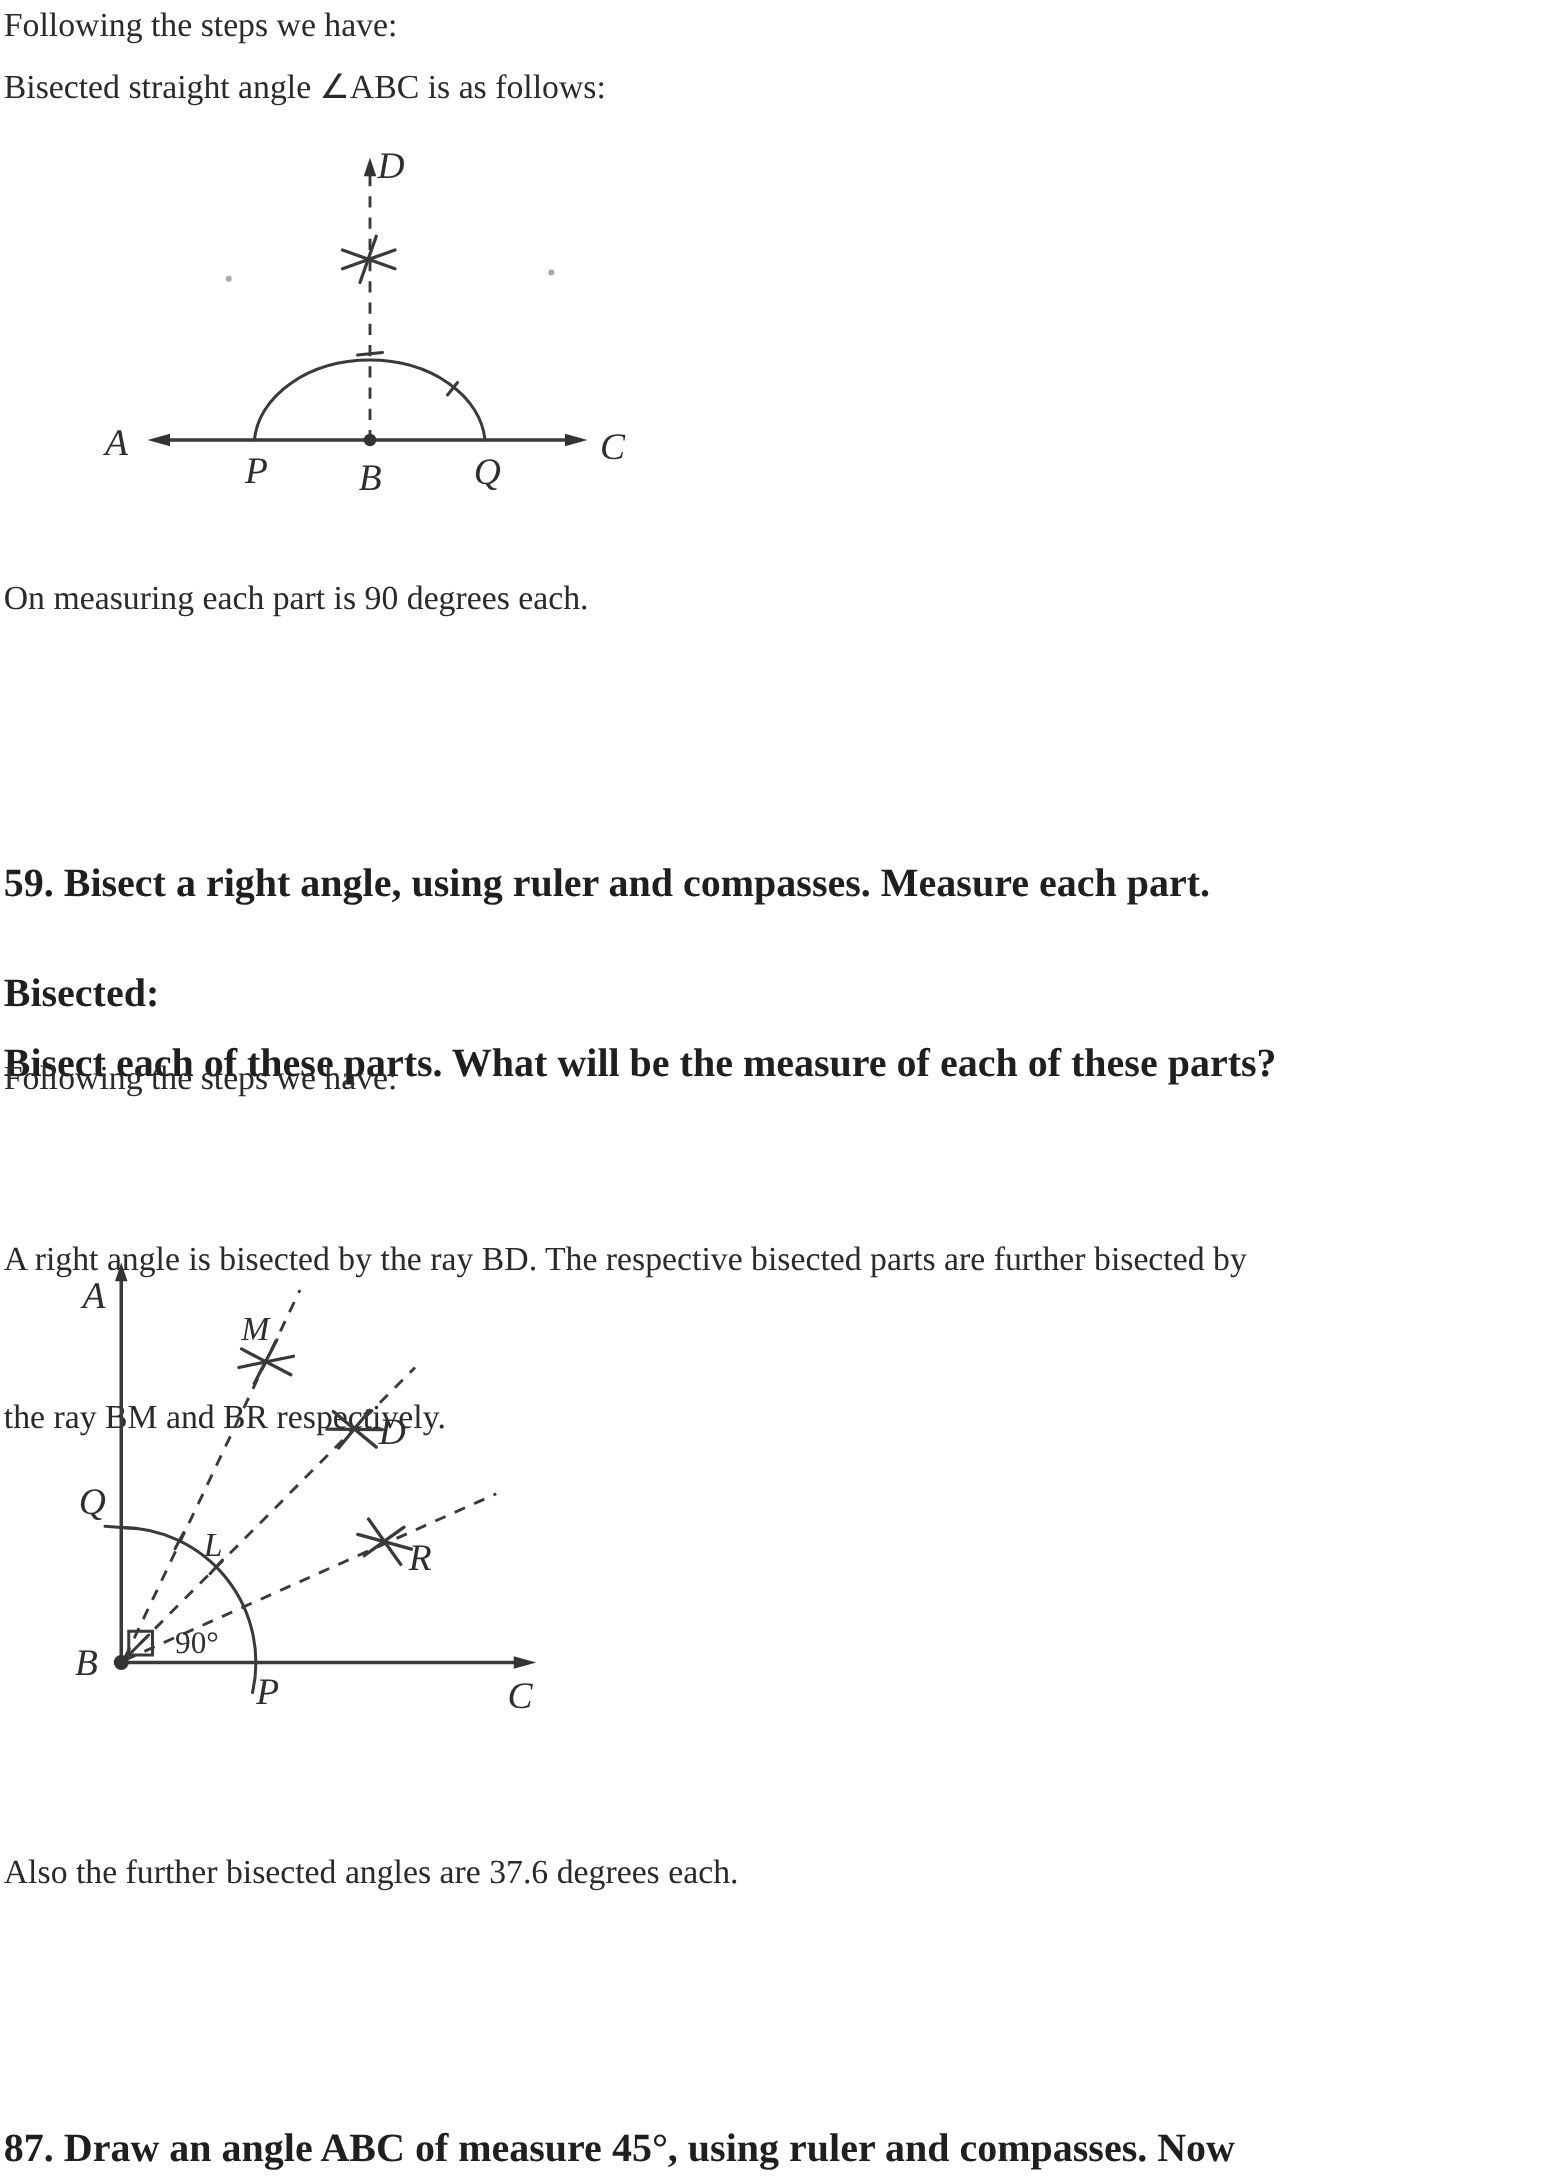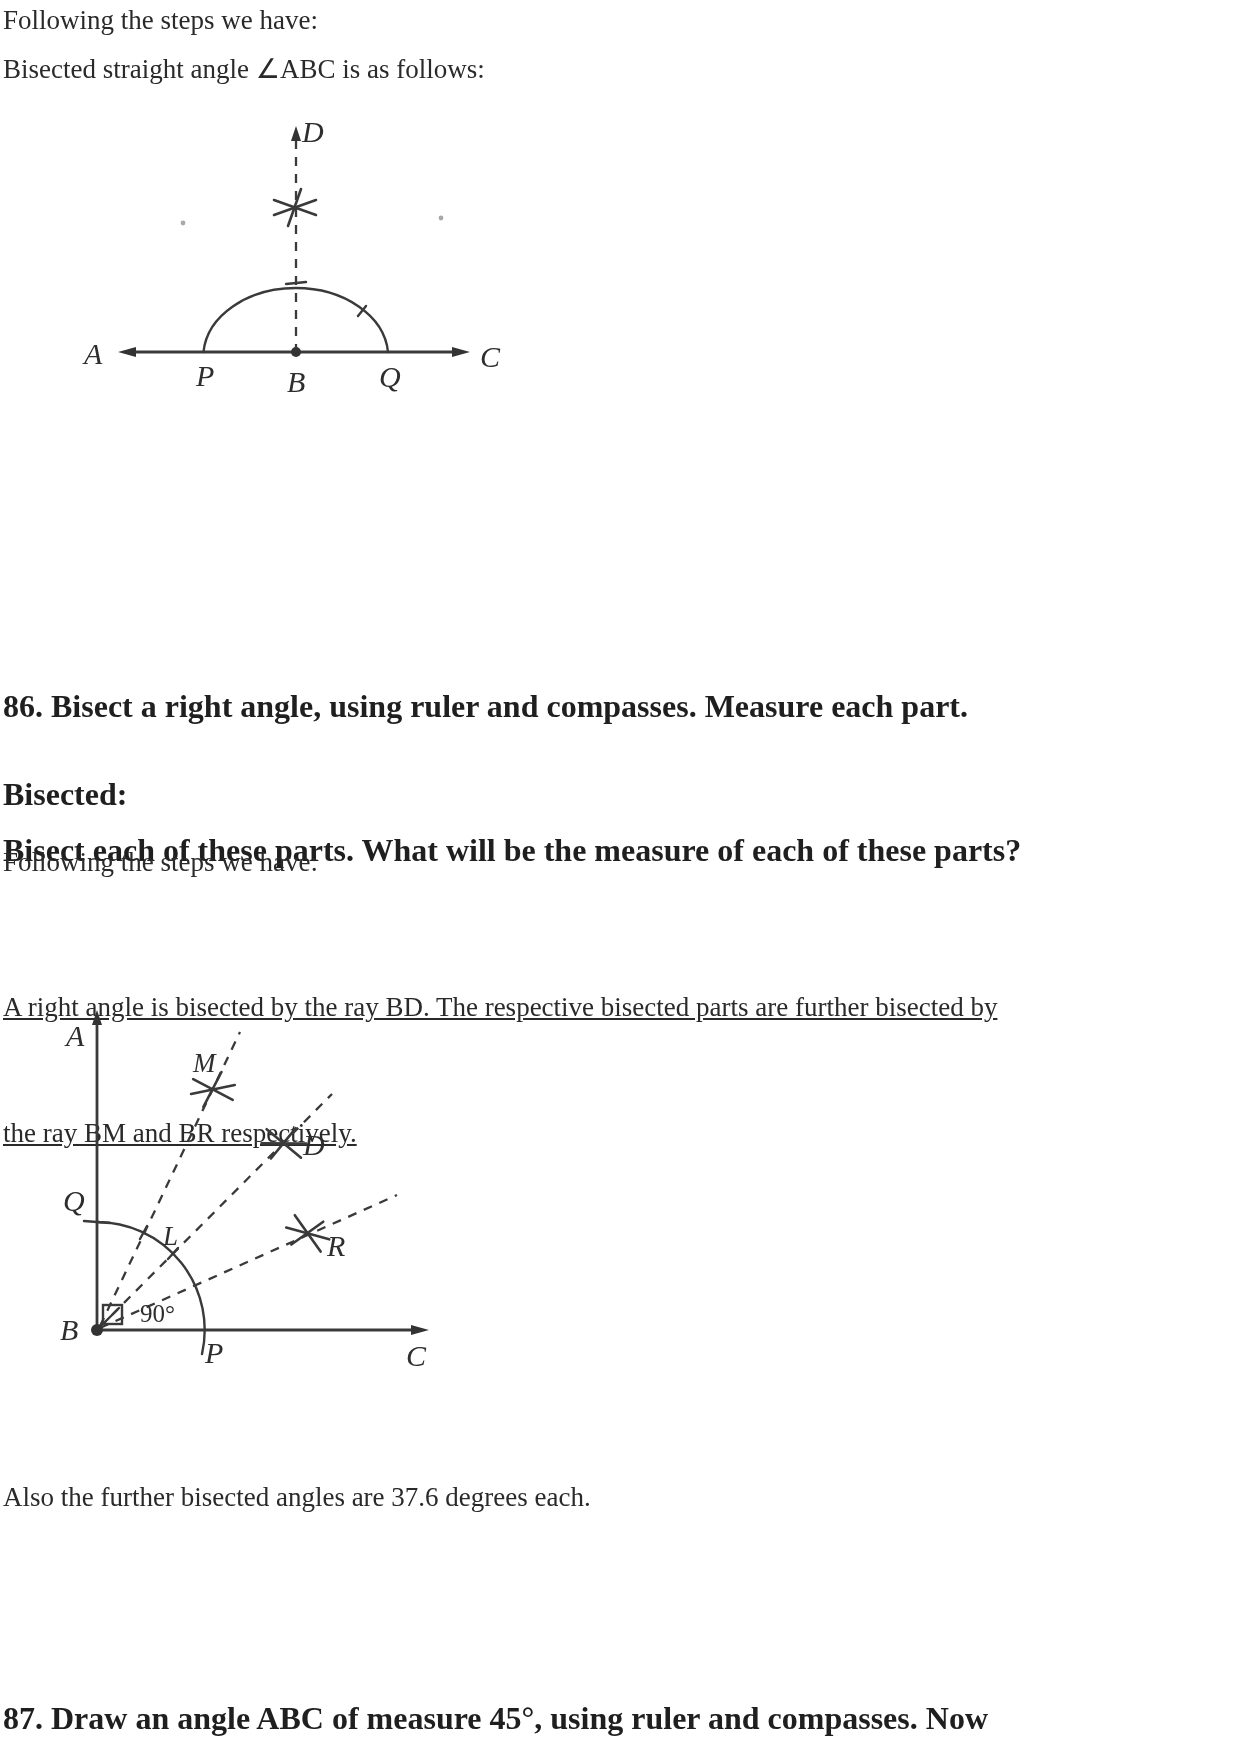--- a/index.html
+++ b/index.html
@@ -13,21 +13,21 @@
     overflow: hidden;
   }
   .para {
     position: absolute;
     left: 3px;
     font-size: 27px;
     line-height: 40px;
     white-space: pre-wrap;
     color: #2a2a2a;
   }
-  .para .pline { white-space: pre-wrap; text-decoration: underline; }
+  .para .pline { white-space: pre-wrap; }
   .heading {
     position: absolute;
     left: 3px;
     font-size: 32px;
     font-weight: bold;
     line-height: 48px;
     color: #1f1f1f;
     white-space: pre-wrap;
   }
   .fig { position: absolute; }
@@ -87,23 +87,24 @@
     <circle class="speck" cx="441" cy="218" r="2.4"></circle>
 
     <text class="figlabel" x="302" y="142">D</text>
     <text class="figlabel" x="84" y="364">A</text>
     <text class="figlabel" x="196" y="386">P</text>
     <text class="figlabel" x="287" y="392">B</text>
     <text class="figlabel" x="379" y="387">Q</text>
     <text class="figlabel" x="480" y="367">C</text>
   </svg>
 
+  <div class="para" style="top:458px">On measuring each part is 90 degrees each.</div>
 
   <div class="heading" style="top:586px">
-    <div class="pline">86. Bisect a right angle, using ruler and compasses. Measure each part.</div>
+    <div class="pline">59. Bisect a right angle, using ruler and compasses. Measure each part.</div>
     <div class="pline">Bisect each of these parts. What will be the measure of each of these parts?</div>
   </div>
 
   <div class="heading" style="top:770px">Bisected:</div>
   <div class="para" style="top:842px">Following the steps we have:</div>
   <div class="para" style="top:902px; line-height:42px">
     <div class="pline">A right angle is bisected by the ray BD. The respective bisected parts are further bisected by</div>
     <div class="pline">the ray BM and BR respectively.</div>
   </div>
 

